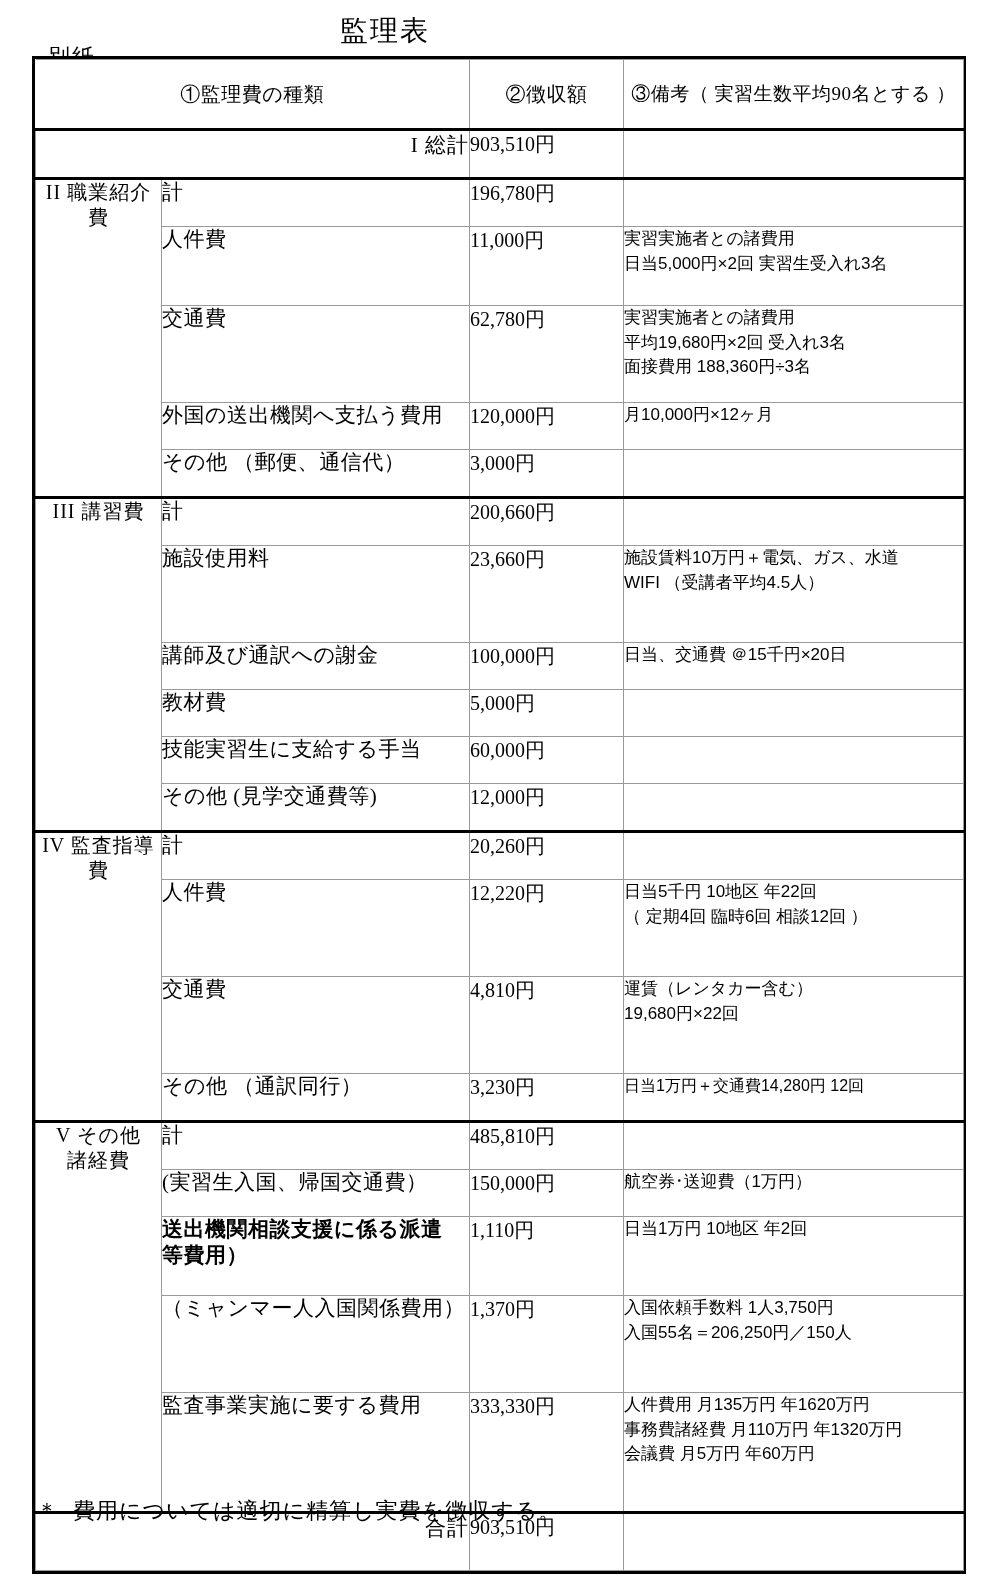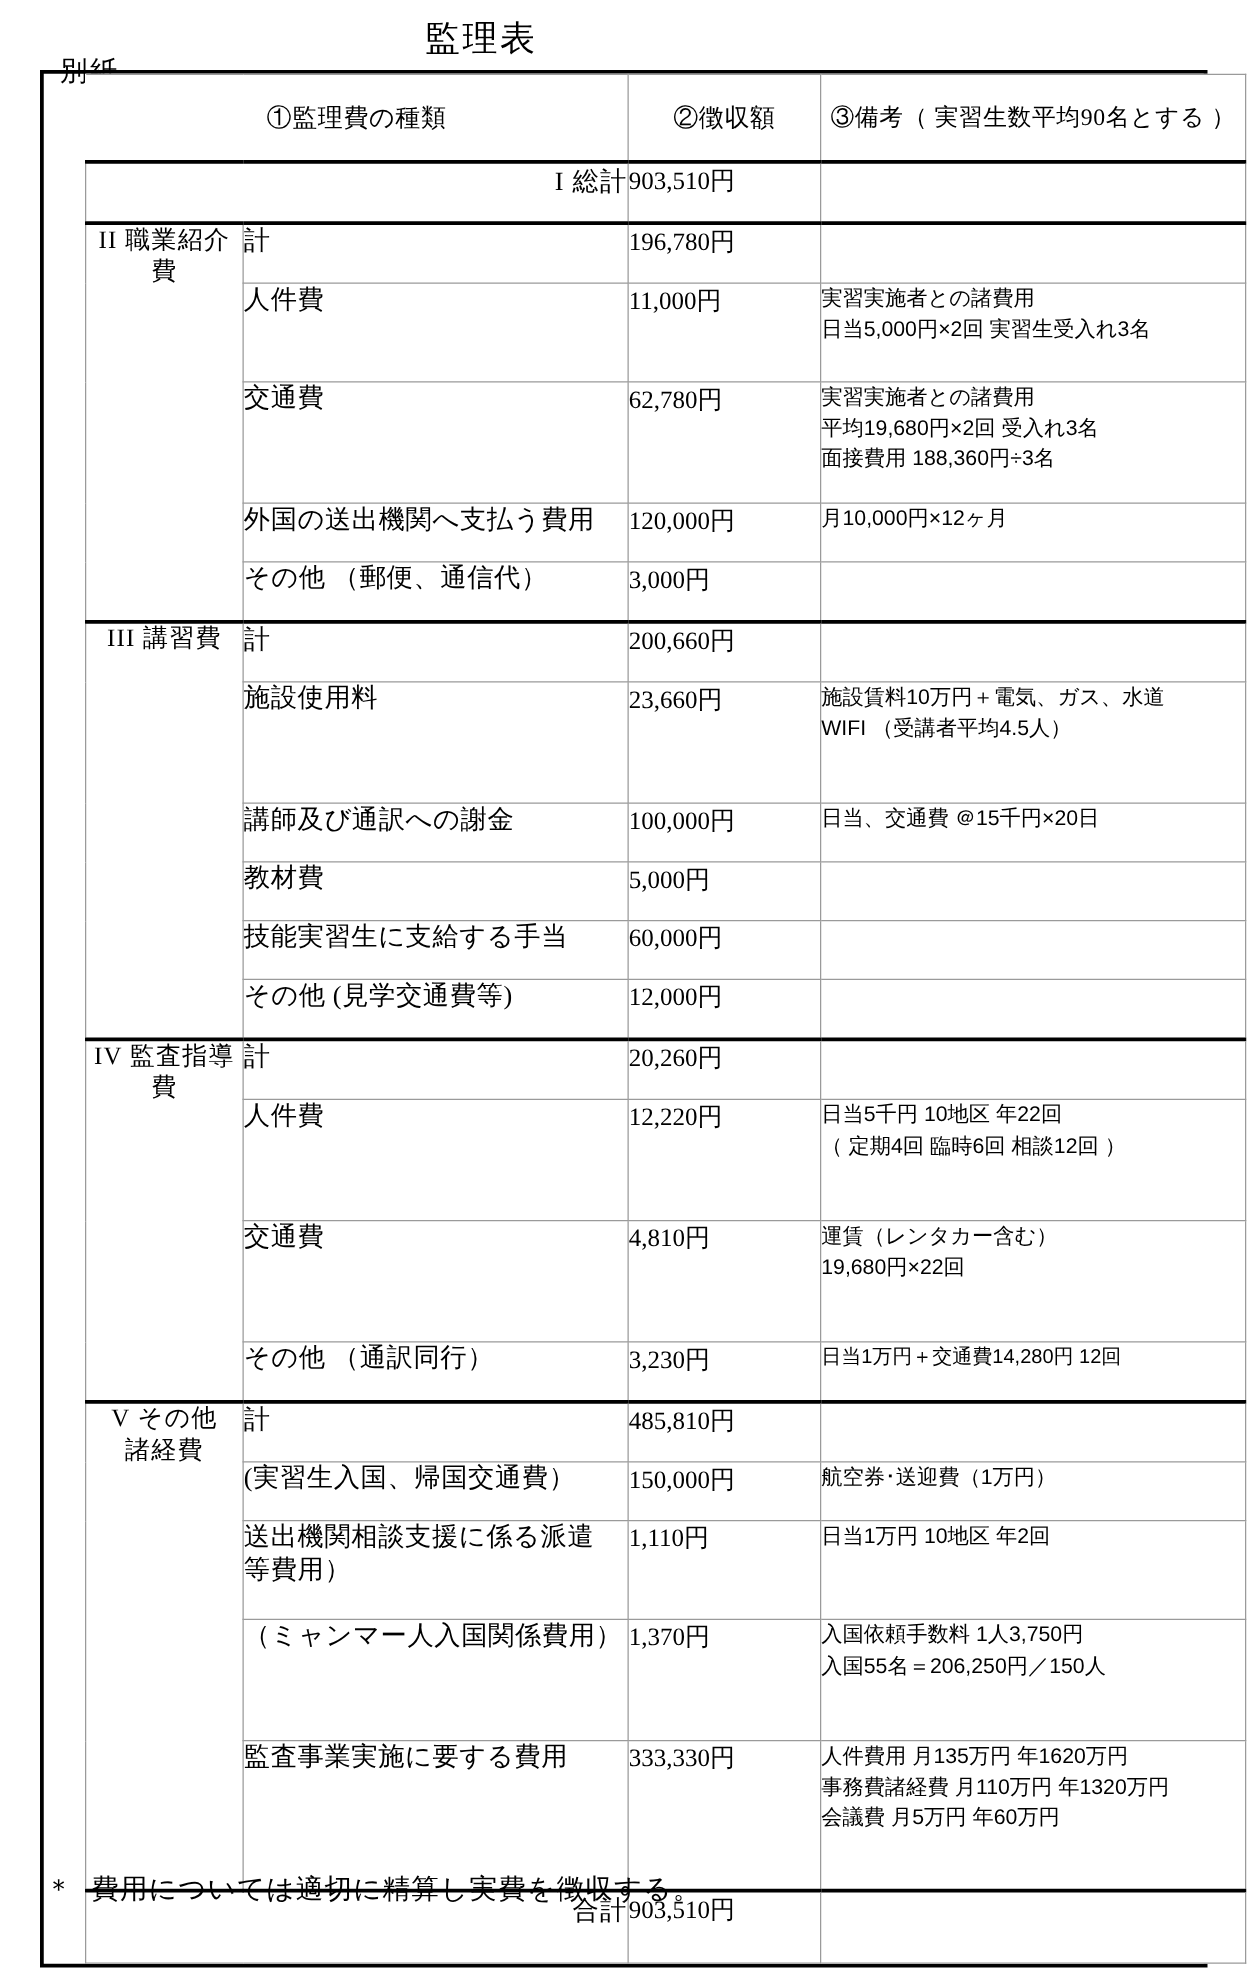--- a/index.html
+++ b/index.html
@@ -38,21 +38,20 @@
   }
 
   
   .table-wrap {
     position: absolute;
     left: 32px;
     top: 56px;
     width: 934px;
     border: 3px solid #000;
     box-sizing: border-box;
-    padding-left: 33px;
   }
   table.kanri {
     width: 100%;
     border-collapse: collapse;
     table-layout: fixed;
     background: #fff;
   }
   table.kanri td, table.kanri th {
     border: 1px solid #9a9a9a;
     padding: 0;
@@ -303,21 +302,21 @@
         <td class="rem"></td>
       </tr>
       <tr>
         <td class="item h-sm">(実習生入国、帰国交通費）</td>
         <td class="amt">150,000円</td>
         <td class="rem">
           <span class="ln">航空券･送迎費（1万円）</span>
         </td>
       </tr>
       <tr>
-        <td class="item h-lg" style="white-space:pre-line;">送出機関相談支援に係る派遣
+        <td class="item h-lg" style="white-space:pre-line;font-weight:bold;">送出機関相談支援に係る派遣
 等費用）</td>
         <td class="amt">1,110円</td>
         <td class="rem">
           <span class="ln">日当1万円 10地区 年2回</span>
         </td>
       </tr>
       <tr>
         <td class="item h-xl">（ミャンマー人入国関係費用）</td>
         <td class="amt">1,370円</td>
         <td class="rem">

